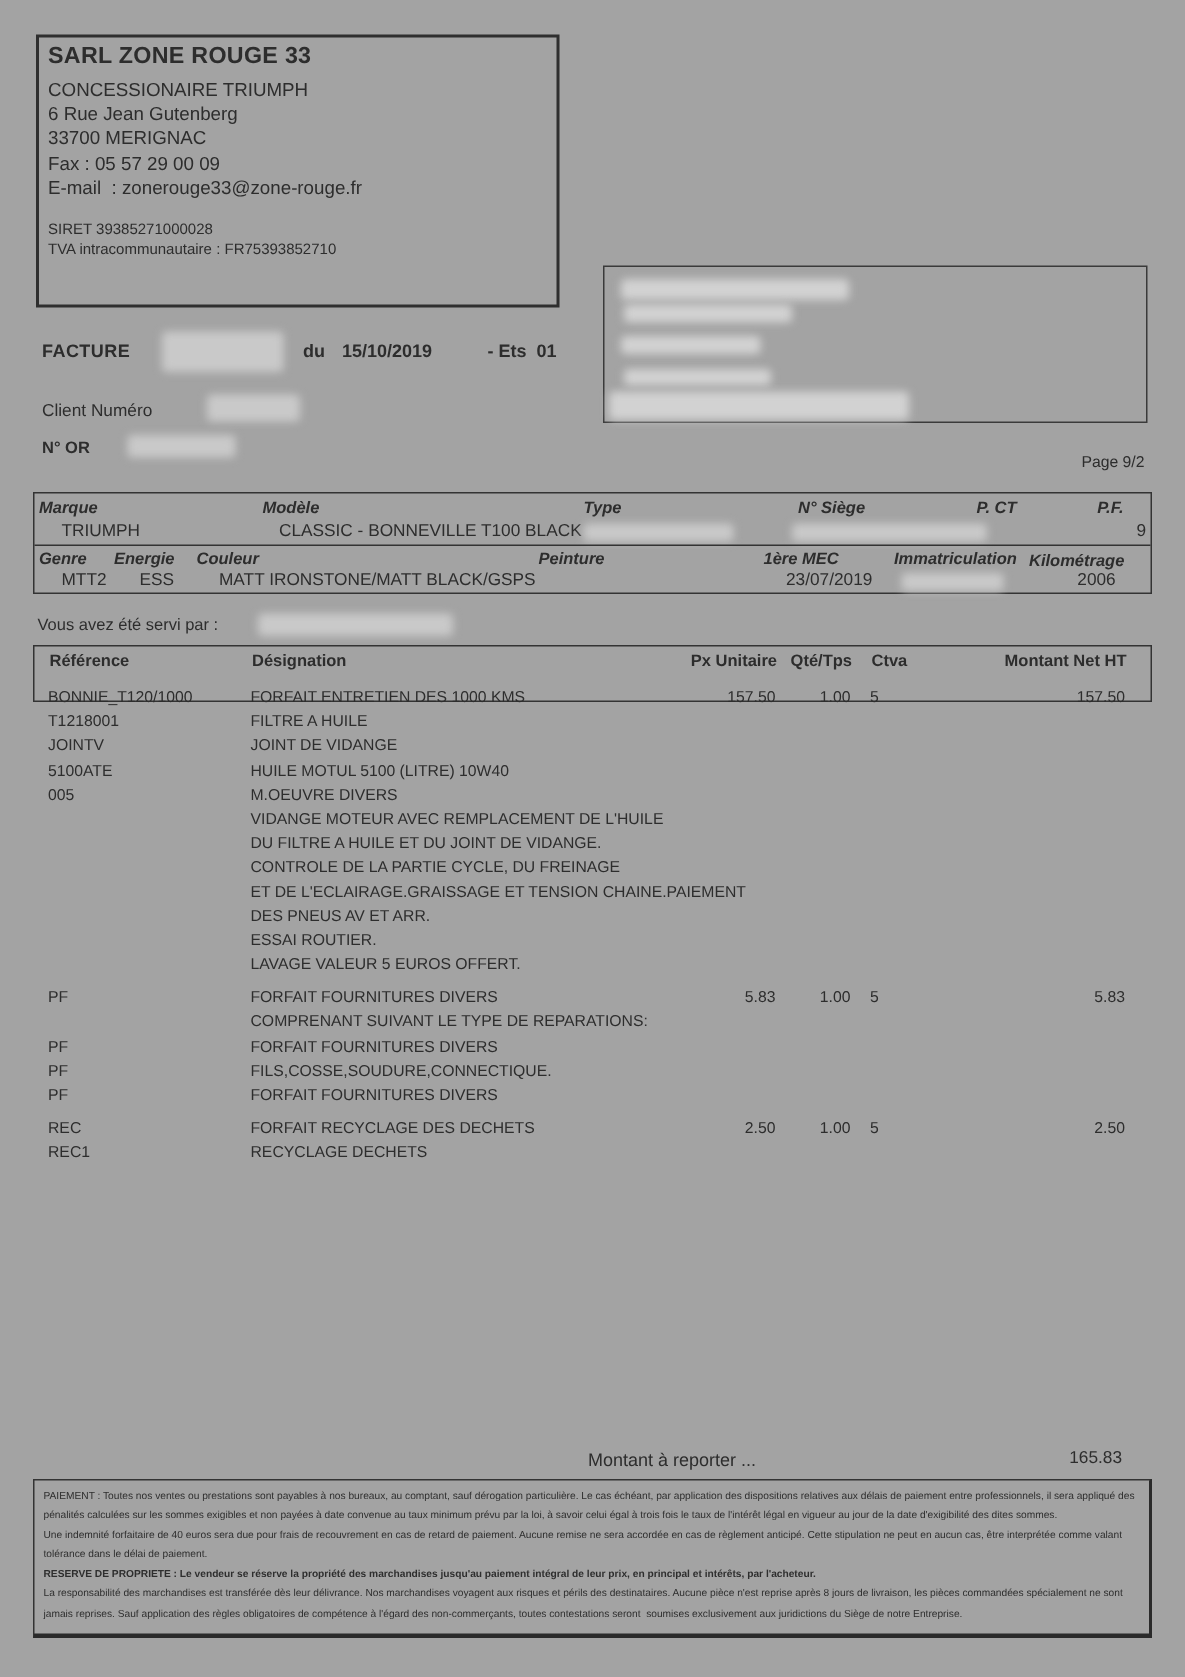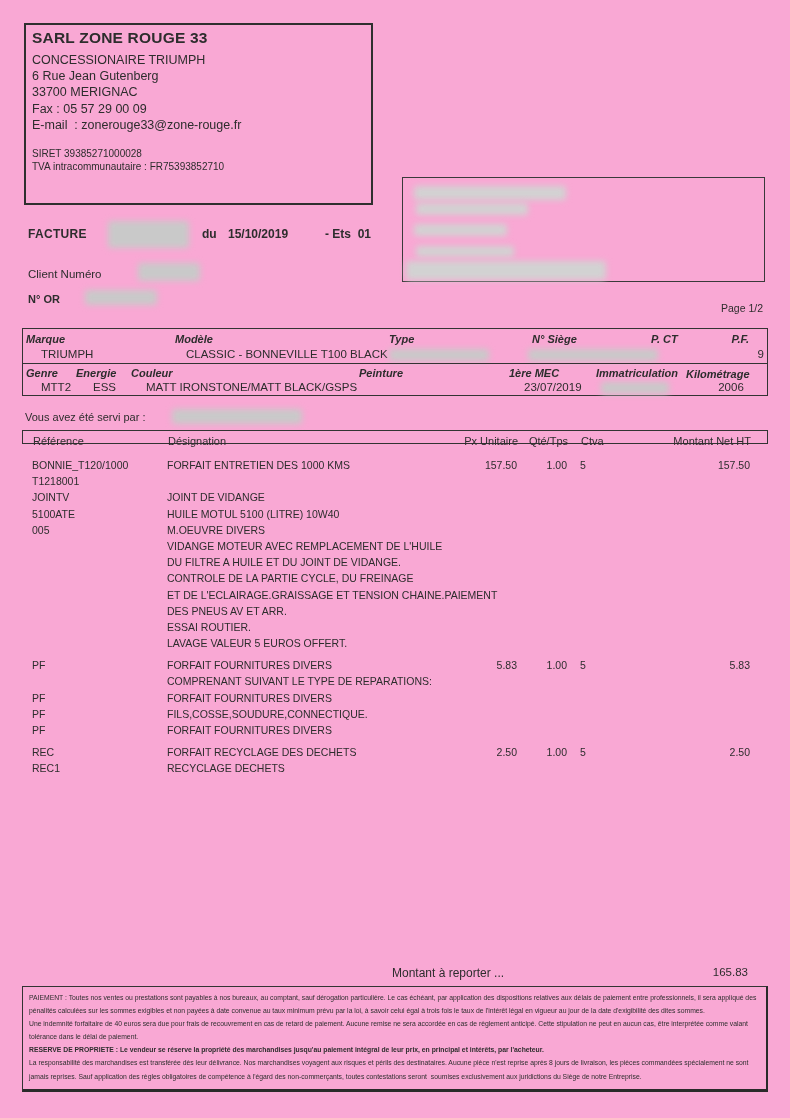--- a/index.html
+++ b/index.html
@@ -1,18 +1,18 @@
 <!DOCTYPE html>
 <html><head>
 <meta charset="utf-8">
 <style>
   * { margin:0; padding:0; box-sizing:border-box; }
   html,body { background:#ffffff; }
   body { font-family:"Liberation Sans", sans-serif; color:#2d2d2d; }
-  .page { position:relative; width:790px; height:1118px; background:#f9a8d4; overflow:hidden; }
+  .page { position:relative; width:790px; height:1118px; background:#a3a3a3; overflow:hidden; }
 
   .abs { position:absolute; }
   .bold { font-weight:bold; }
 
   
   .company-box { left:24px; top:23px; width:349px; height:182px; border:2px solid #2f2f2f; padding:4px 0 0 6px; }
   .company-name { font-size:15.5px; font-weight:bold; letter-spacing:0.2px; margin-bottom:5px; }
   .company-line { font-size:12.5px; line-height:16.2px; white-space:pre; }
   .legal-block { margin-top:14px; }
   .legal-line { font-size:10px; line-height:13px; white-space:pre; }
@@ -37,21 +37,21 @@
   
   .vehicle-table { left:22px; top:328px; width:746px; height:68px; border:1.5px solid #333; }
   .vehicle-table .divider { position:absolute; left:0; top:34px; width:100%; height:0; border-top:1.2px solid #333; }
   .vh { position:absolute; font-size:11px; font-weight:bold; font-style:italic; }
   .vv { position:absolute; font-size:11.5px;margin-left:15px; }
 
   
   .served-by { left:25px; top:411px; font-size:11px;text-align:right; }
 
   
-  .items-header { left:22px; top:430px; width:746px; height:14px; border:1.5px solid #333; font-size:11px; font-weight:normal; }
+  .items-header { left:22px; top:430px; width:746px; height:38px; border:1.5px solid #333; font-size:11px; font-weight:bold; }
   .items-header span { position:absolute; top:4px; }
 
   
   .items-list { left:22px; top:459px; width:746px; }
   .item-row { position:relative; height:16.2px; font-size:10.5px; }
   .item-row.row-gap { margin-top:6px; }
   .item-row span { position:absolute; top:0; white-space:nowrap; }
 
   .c-ref  { left:10px;  width:125px; }
   .c-des  { left:145px; width:330px; }
@@ -103,21 +103,21 @@
   <div class="blob" style="left:85px; top:290px; width:72px; height:15px;"></div>
 
   <div class="abs client-box">
     <div class="blob blob-light" style="left:11px; top:8px;  width:152px; height:14px;"></div>
     <div class="blob blob-light" style="left:13px; top:25px; width:112px; height:12px;"></div>
     <div class="blob blob-light" style="left:11px; top:46px; width:93px;  height:12px;"></div>
     <div class="blob blob-light" style="left:13px; top:68px; width:98px;  height:11px;"></div>
     <div class="blob blob-light" style="left:3px;  top:83px; width:200px; height:19px;"></div>
   </div>
 
-  <div class="abs page-num">Page 1/2</div>
+  <div class="abs page-num">Page 9/2</div>
 
   <div class="abs vehicle-table">
     <span class="vh" style="left:3px; top:4px;">Marque</span>
     <span class="vh" style="left:152px; top:4px;">Modèle</span>
     <span class="vh" style="left:366px; top:4px;">Type</span>
     <span class="vh" style="left:509px; top:4px;">N° Siège</span>
     <span class="vh" style="left:628px; top:4px;">P. CT</span>
     <span class="vh" style="left:660px; top:4px; width:66px; text-align:right;">P.F.</span>
 
     <span class="vv" style="left:3px; top:19px;">TRIUMPH</span>
@@ -160,20 +160,21 @@
       <div class="item-row">
         <span class="c-ref">BONNIE_T120/1000</span>
         <span class="c-des">FORFAIT ENTRETIEN DES 1000 KMS</span>
         <span class="c-px">157.50</span>
         <span class="c-qty">1.00</span>
         <span class="c-ctva">5</span>
         <span class="c-amt">157.50</span>
       </div>
       <div class="item-row">
         <span class="c-ref">T1218001</span>
+        <span class="c-des">FILTRE A HUILE</span>
         <span class="c-px"></span>
         <span class="c-qty"></span>
         <span class="c-ctva"></span>
         <span class="c-amt"></span>
       </div>
       <div class="item-row">
         <span class="c-ref">JOINTV</span>
         <span class="c-des">JOINT DE VIDANGE</span>
         <span class="c-px"></span>
         <span class="c-qty"></span>

